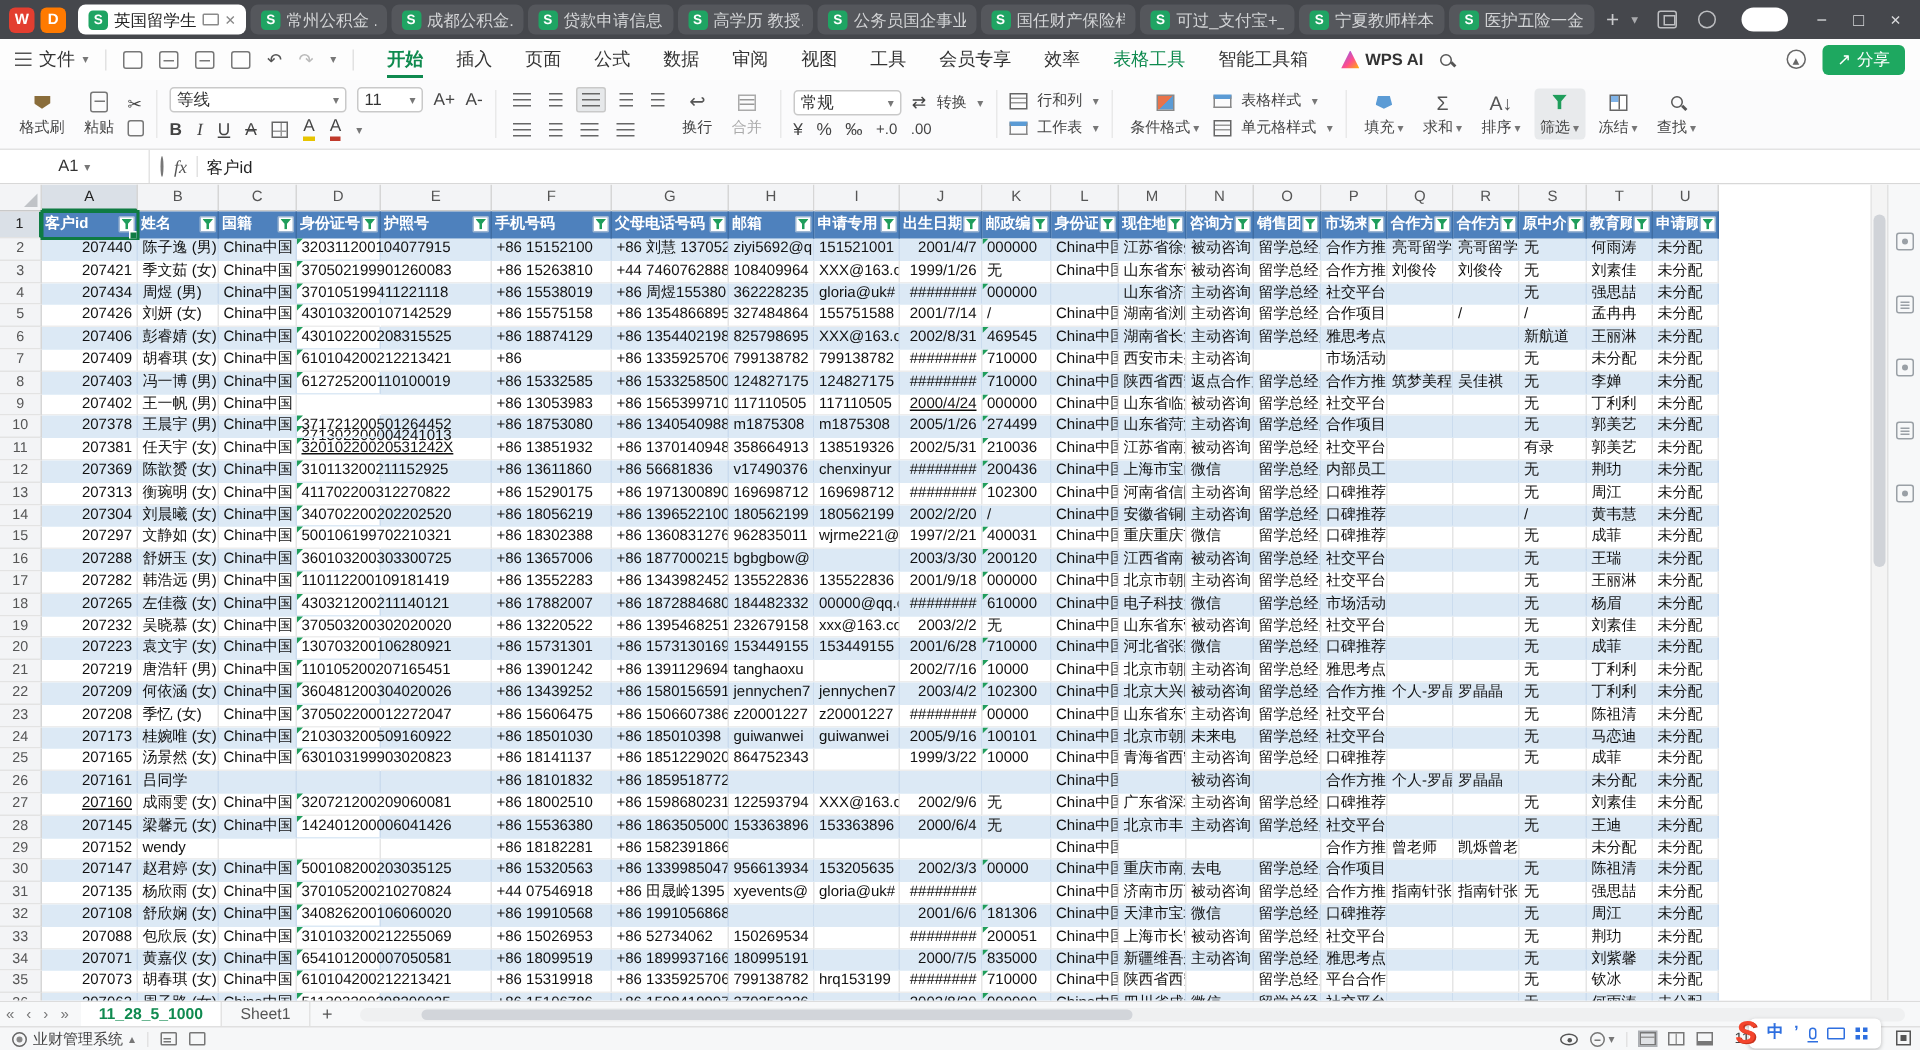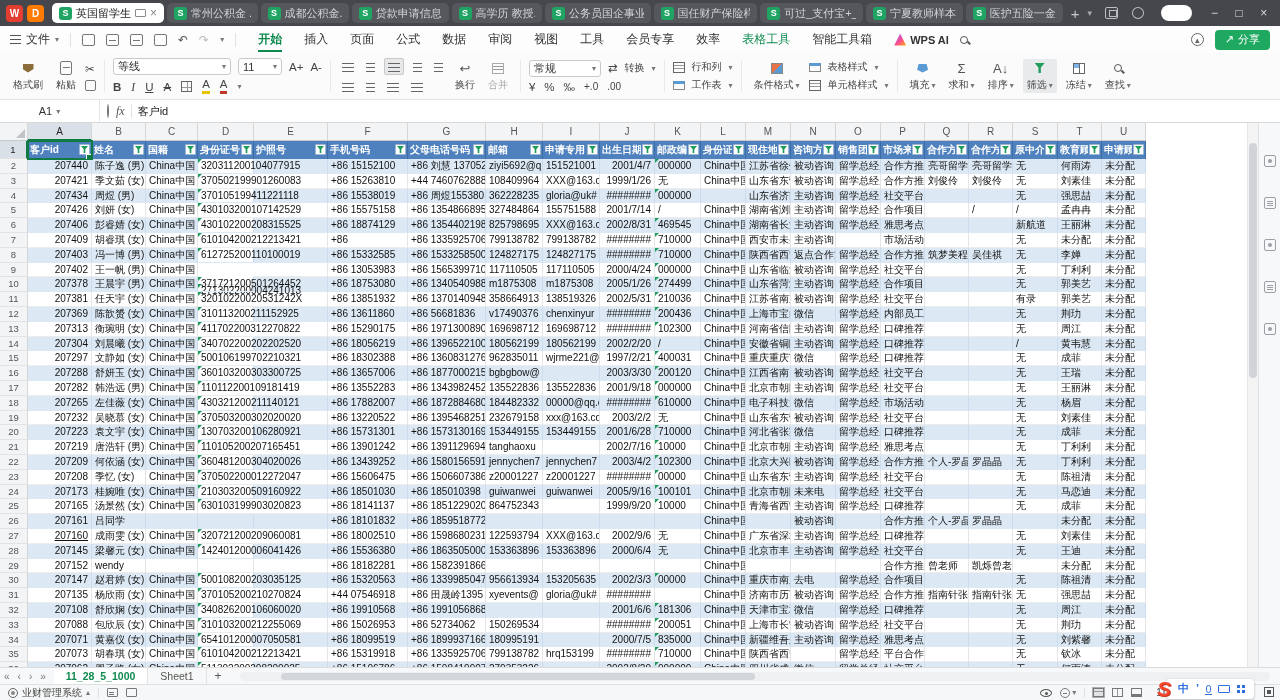--- a/index.html
+++ b/index.html
@@ -810,21 +810,21 @@
           <div class="rnum" style="line-height: 14.8px;">9</div>
           <div class="dcell ar" style="width: 64px;">207402</div>
           <div class="dcell" style="width: 54px;">王一帆 (男)</div>
           <div class="dcell" style="width: 52px;">China中国</div>
           <div class="dcell spill tri" style="width: 56px; margin-top: 21px;">271302200004241013</div>
           <div class="dcell" style="width: 74px;"></div>
           <div class="dcell" style="width: 80px;">+86 13053983</div>
           <div class="dcell" style="width: 78px;">+86 1565399710</div>
           <div class="dcell" style="width: 57px;">117110505</div>
           <div class="dcell" style="width: 57px;">117110505</div>
-          <div class="dcell ar" style="width: 55px;">2000/4/24</div>
+          <div class="dcell ar" style="width: 55px; text-decoration: underline;">2000/4/24</div>
           <div class="dcell tri" style="width: 46px;">000000</div>
           <div class="dcell" style="width: 45px;">China中国</div>
           <div class="dcell" style="width: 45px;">山东省临沂</div>
           <div class="dcell" style="width: 45px;">被动咨询</div>
           <div class="dcell" style="width: 45px;">留学总经办</div>
           <div class="dcell" style="width: 44px;">社交平台,豆</div>
           <div class="dcell" style="width: 44px;"></div>
           <div class="dcell" style="width: 44px;"></div>
           <div class="dcell" style="width: 45px;">无</div>
           <div class="dcell" style="width: 44px;">丁利利</div>
@@ -854,21 +854,21 @@
           <div class="dcell" style="width: 45px;">无</div>
           <div class="dcell" style="width: 44px;">郭美艺</div>
           <div class="dcell" style="width: 44px;">未分配</div>
           <div class="gfill"></div>
         </div>
         <div class="grow drow">
           <div class="rnum" style="line-height: 14.8px;">11</div>
           <div class="dcell ar" style="width: 64px;">207381</div>
           <div class="dcell" style="width: 54px;">任天宇 (女)</div>
           <div class="dcell" style="width: 52px;">China中国</div>
-          <div class="dcell spill tri" style="width: 56px;">32010220020531242X</div>
+          <div class="dcell spill tri" style="width: 56px; text-decoration: underline;">32010220020531242X</div>
           <div class="dcell" style="width: 74px;"></div>
           <div class="dcell" style="width: 80px;">+86 13851932</div>
           <div class="dcell" style="width: 78px;">+86 1370140948</div>
           <div class="dcell" style="width: 57px;">358664913</div>
           <div class="dcell" style="width: 57px;">138519326</div>
           <div class="dcell ar" style="width: 55px;">2002/5/31</div>
           <div class="dcell tri" style="width: 46px;">210036</div>
           <div class="dcell" style="width: 45px;">China中国</div>
           <div class="dcell" style="width: 45px;">江苏省南京</div>
           <div class="dcell" style="width: 45px;">被动咨询</div>
@@ -1210,21 +1210,21 @@
           <div class="rnum" style="line-height: 14.8px;">25</div>
           <div class="dcell ar" style="width: 64px;">207165</div>
           <div class="dcell" style="width: 54px;">汤景然 (女)</div>
           <div class="dcell" style="width: 52px;">China中国</div>
           <div class="dcell spill tri" style="width: 56px;">630103199903020823</div>
           <div class="dcell" style="width: 74px;"></div>
           <div class="dcell" style="width: 80px;">+86 18141137</div>
           <div class="dcell" style="width: 78px;">+86 1851229020</div>
           <div class="dcell" style="width: 57px;">864752343</div>
           <div class="dcell" style="width: 57px;"></div>
-          <div class="dcell ar" style="width: 55px;">1999/9/20</div>
+          <div class="dcell ar" style="width: 55px;">1999/3/22</div>
           <div class="dcell tri" style="width: 46px;">10000</div>
           <div class="dcell" style="width: 45px;">China中国</div>
           <div class="dcell" style="width: 45px;">青海省西宁</div>
           <div class="dcell" style="width: 45px;">主动咨询</div>
           <div class="dcell" style="width: 45px;">留学总经办</div>
           <div class="dcell" style="width: 44px;">口碑推荐,学</div>
           <div class="dcell" style="width: 44px;"></div>
           <div class="dcell" style="width: 44px;"></div>
           <div class="dcell" style="width: 45px;">无</div>
           <div class="dcell" style="width: 44px;">成菲</div>

